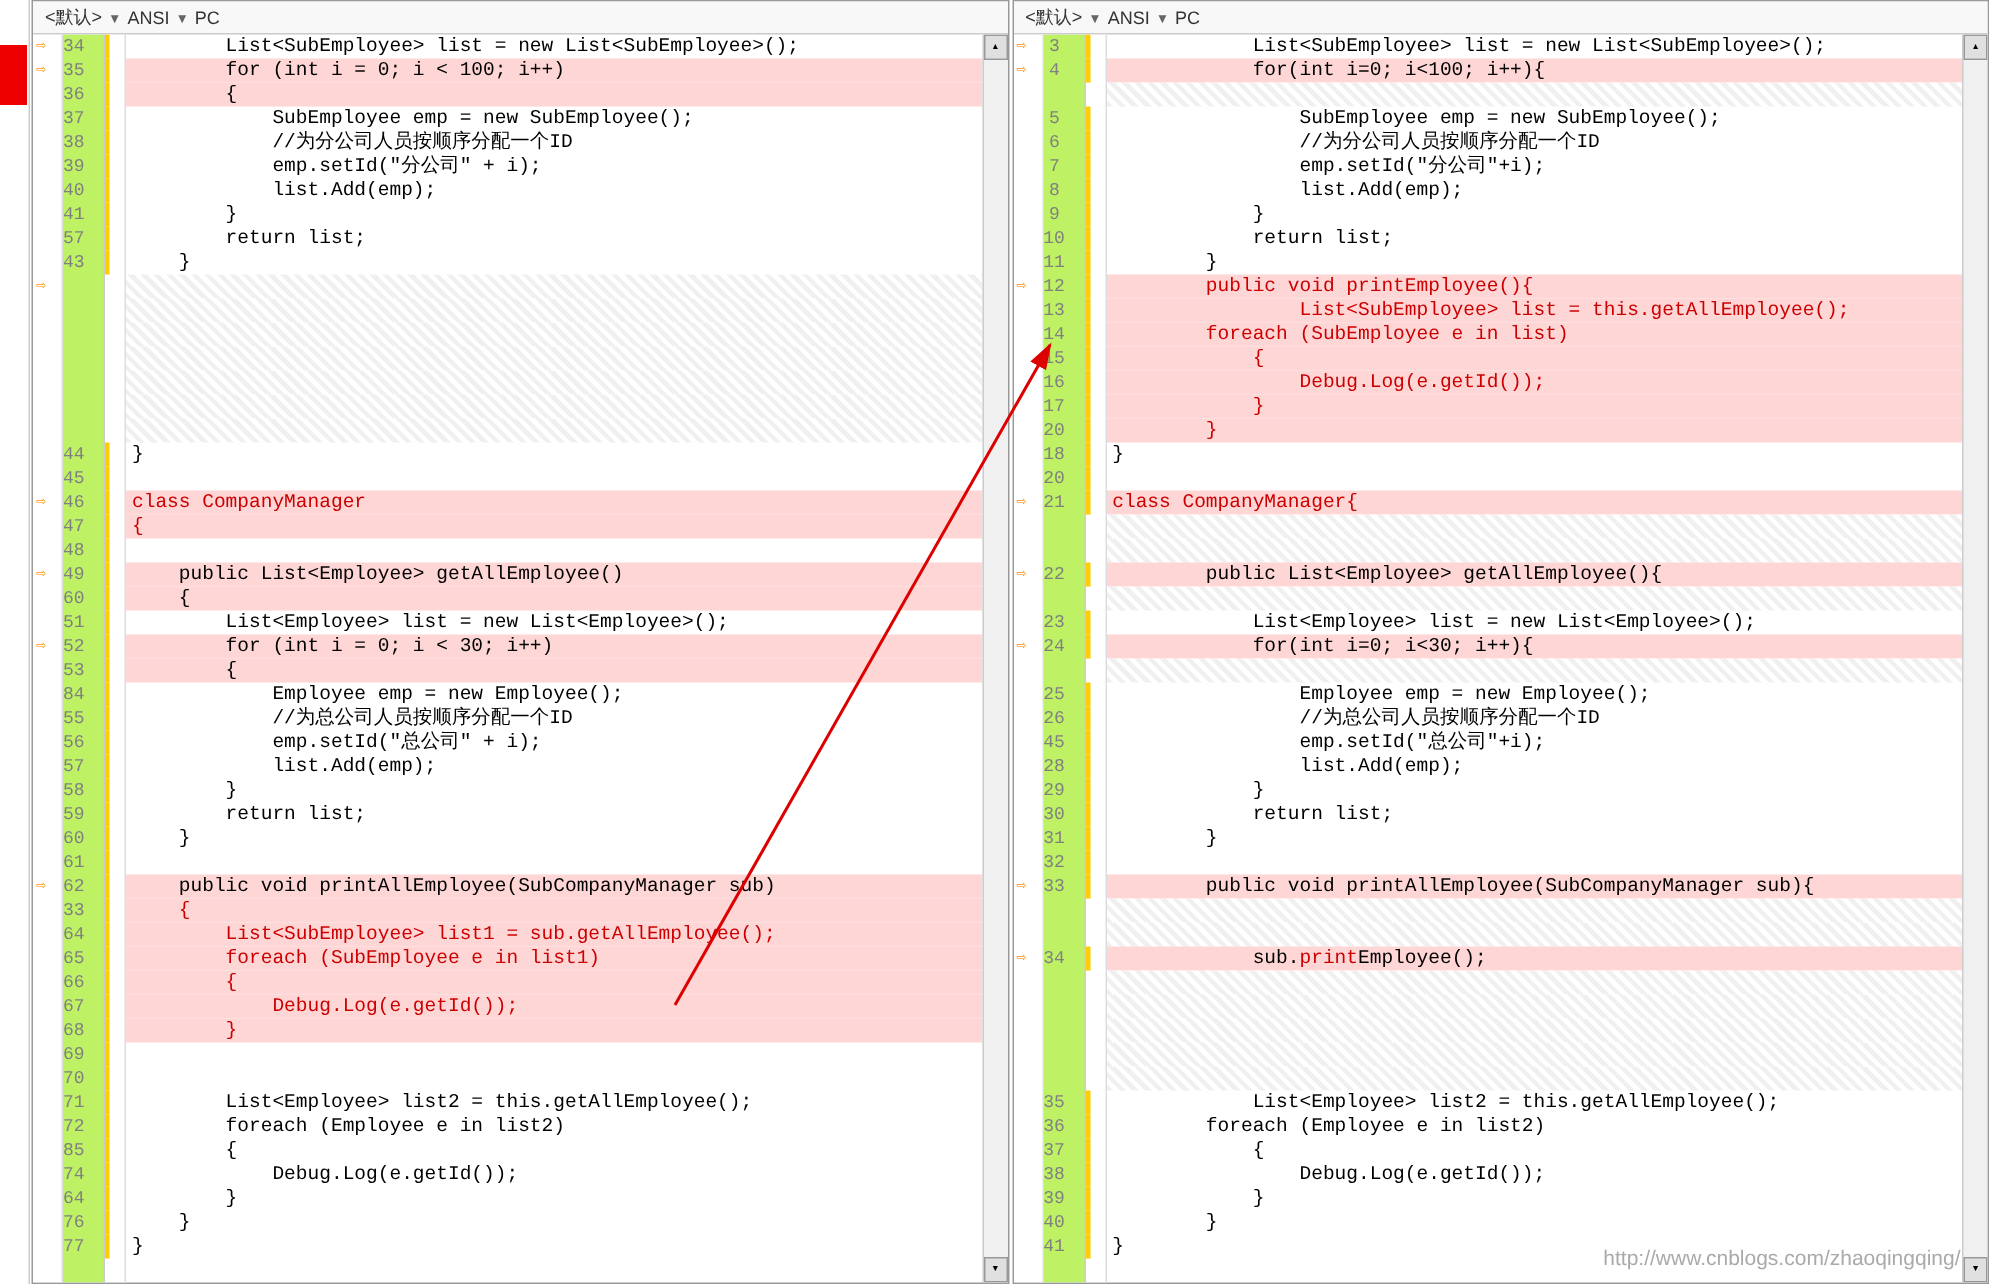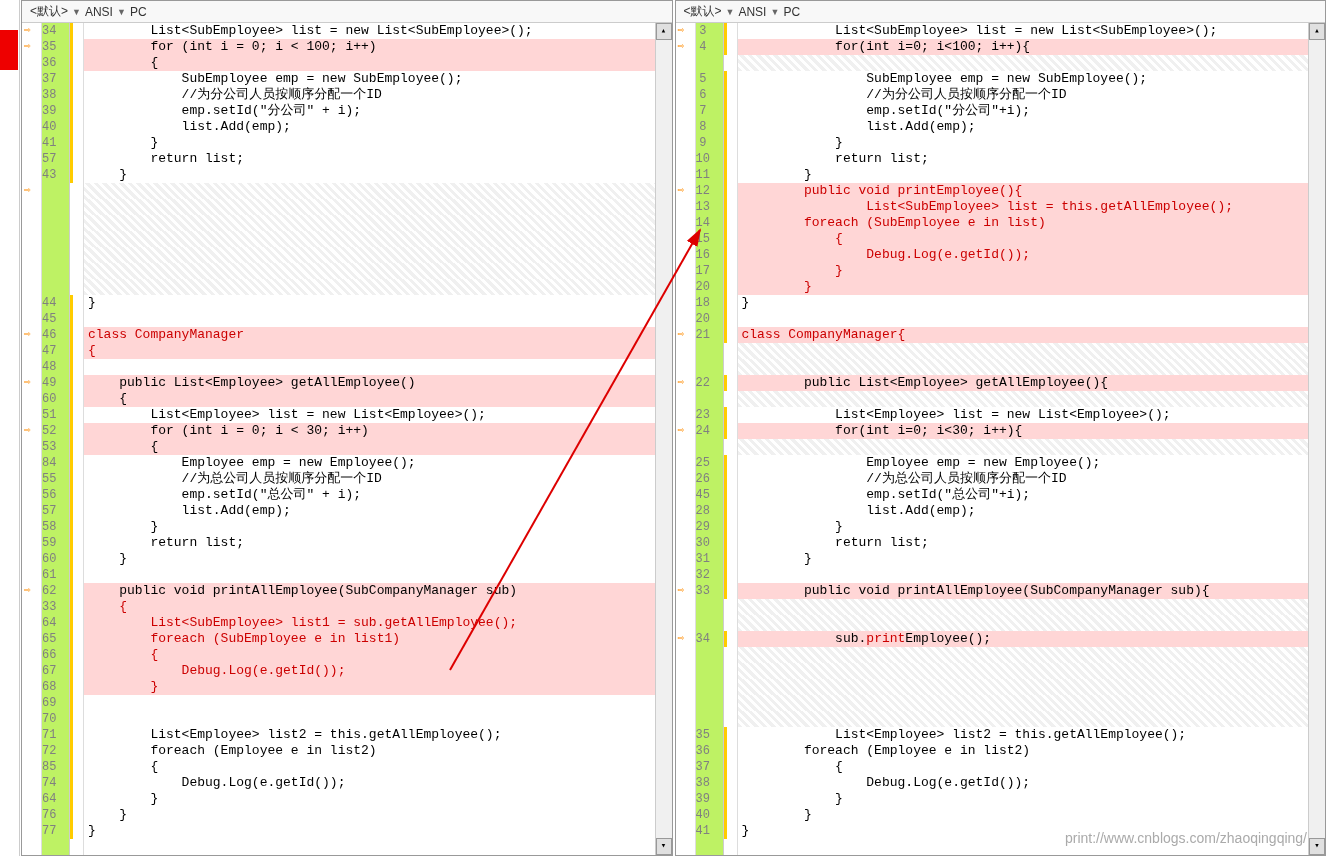--- a/index.html
+++ b/index.html
@@ -588,13 +588,13 @@
 
 <svg class="diagonal" width="1327" height="856">
   <defs>
       <marker id="ah" markerWidth="10" markerHeight="10" refX="8" refY="3" orient="auto">
         <path d="M0,0 L0,6 L9,3 z" fill="#d00"></path>
       </marker>
     </defs>
   <line x1="450" y1="670" x2="700" y2="230" stroke="#d00" stroke-width="2" marker-end="url(#ah)"></line>
 </svg>
 
-<div class="watermark">print://www.cnblogs.com/zhaoqingqing/</div>
+<div class="watermark">http://www.cnblogs.com/zhaoqingqing/</div>
 
 </body></html>

